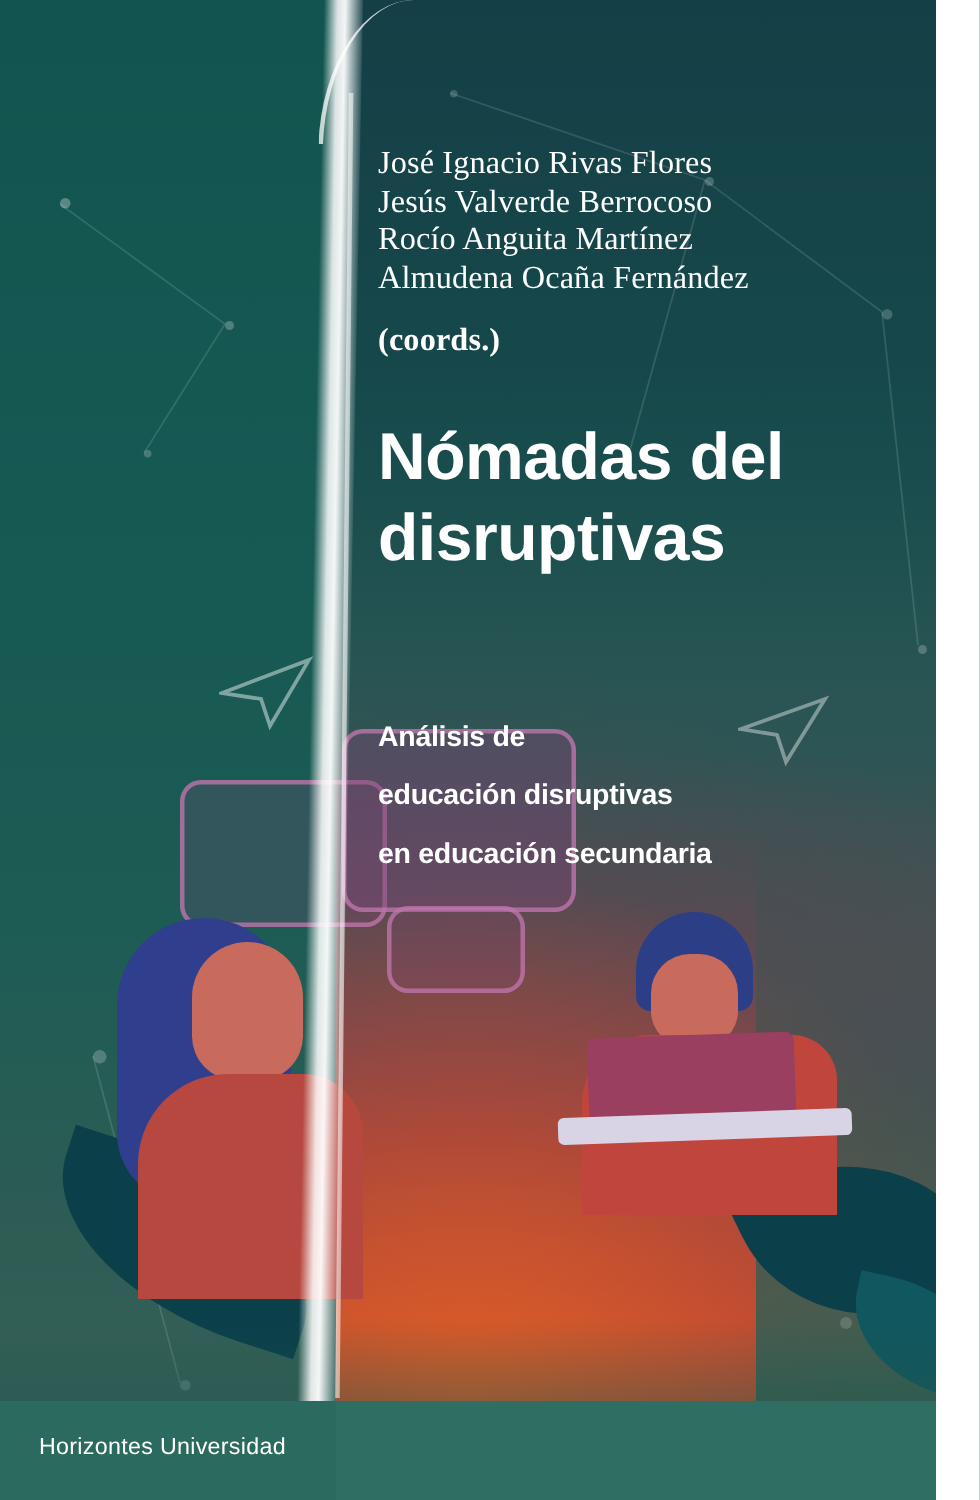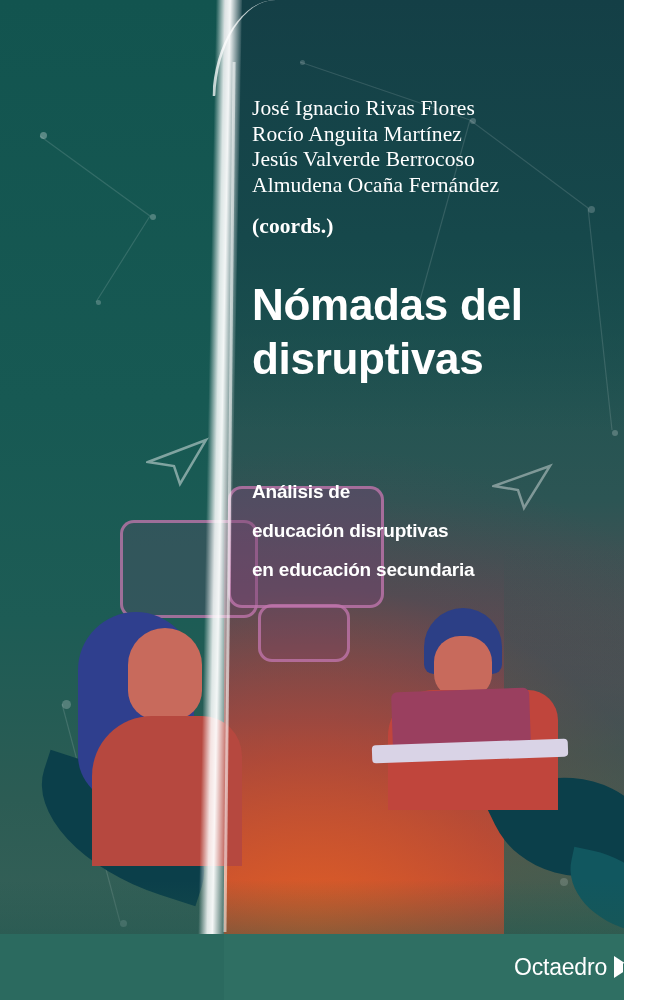--- a/index.html
+++ b/index.html
@@ -292,39 +292,36 @@
   <div class="person-right-body"></div>
   <div class="laptop-screen"></div>
   <div class="laptop-base"></div>
 
   <div class="fold"></div>
   <div class="fold2"></div>
   <div class="fold-top-curve"></div>
 
   <div class="authors">
     <div>José Ignacio Rivas Flores</div>
+    <div>Jesús Valverde Berrocoso</div>
     <div>Rocío Anguita Martínez</div>
-    <div>Jesús Valverde Berrocoso</div>
     <div>Almudena Ocaña Fernández</div>
     <div class="coords">(coords.)</div>
   </div>
 
   <div class="title">
     <div>Nómadas del</div>
     <div>disruptivas</div>
   </div>
 
   <div class="subtitle">
     <div>Análisis de</div>
     <div>educación disruptivas</div>
     <div>en educación secundaria</div>
   </div>
 
   <div class="footer">
     <div class="footer-left"></div>
-    <div class="logo">
-      <span class="logo-text">Octaedro</span>
-      <span class="logo-mark"></span>
-    </div>
+    <div class="collection">Horizontes Universidad</div>
     <div class="logo-mark-cut"></div>
   </div>
 
 </div>
 
 </body></html>

